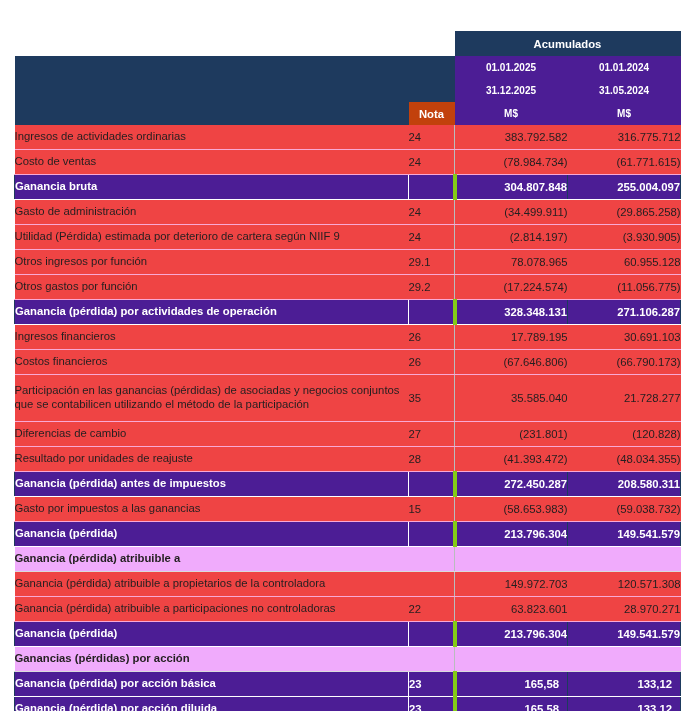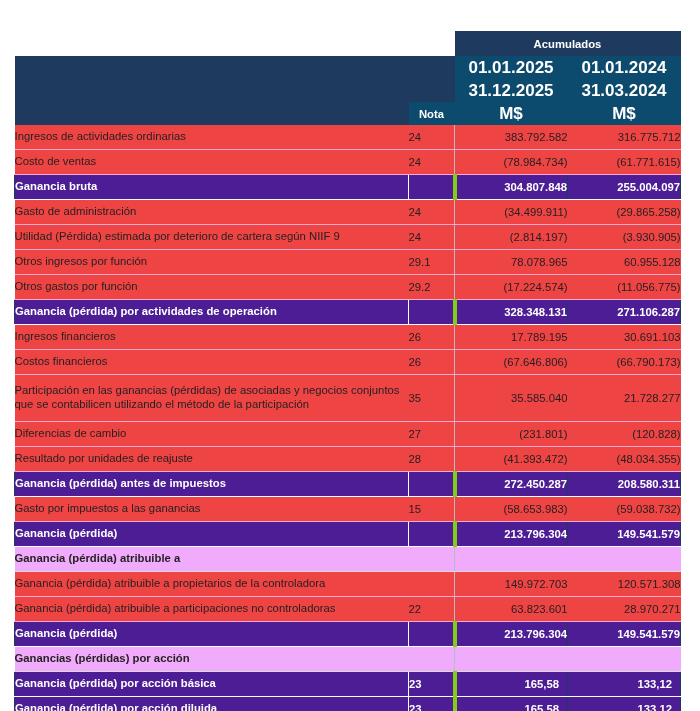--- a/index.html
+++ b/index.html
@@ -56,29 +56,29 @@
     text-align: center;
     font-size: 11.3px;
     height: 25px;
     border-bottom: 1px solid #ffffff;
   }
   .hdr-side {
     background: #1e3a5e;
     border: 0;
   }
   .hdr-cell {
-    background: #0c4a6e;
+    background: #4c1d95;
     color: #ffffff;
     font-weight: bold;
     text-align: center;
-    font-size: 17px;
+    font-size: 10px;
     height: 23px;
   }
   .hdr-nota {
-    background: #0c4a6e;
+    background: #c2410c;
     color: #ffffff;
     font-weight: bold;
     text-align: center;
     font-size: 11.3px;
     vertical-align: bottom;
     padding-bottom: 3px;
   }
   .hdr-sep-l { border-left: 1px solid #ffffff; }
 
   
@@ -169,21 +169,21 @@
         <td class="hdr-acum" colspan="2">Acumulados</td>
       </tr>
       <tr>
         <td class="hdr-side" rowspan="3"></td>
         <td class="hdr-side" rowspan="2"></td>
         <td class="hdr-cell hdr-sep-l">01.01.2025</td>
         <td class="hdr-cell hdr-sep-l">01.01.2024</td>
       </tr>
       <tr>
         <td class="hdr-cell hdr-sep-l">31.12.2025</td>
-        <td class="hdr-cell hdr-sep-l">31.03.2024</td>
+        <td class="hdr-cell hdr-sep-l">31.05.2024</td>
       </tr>
       <tr>
         <td class="hdr-nota">Nota</td>
         <td class="hdr-cell hdr-sep-l">M$</td>
         <td class="hdr-cell hdr-sep-l">M$</td>
       </tr>
     </thead>
 
     <tbody id="fin-body">
         <tr class="r-plain">

